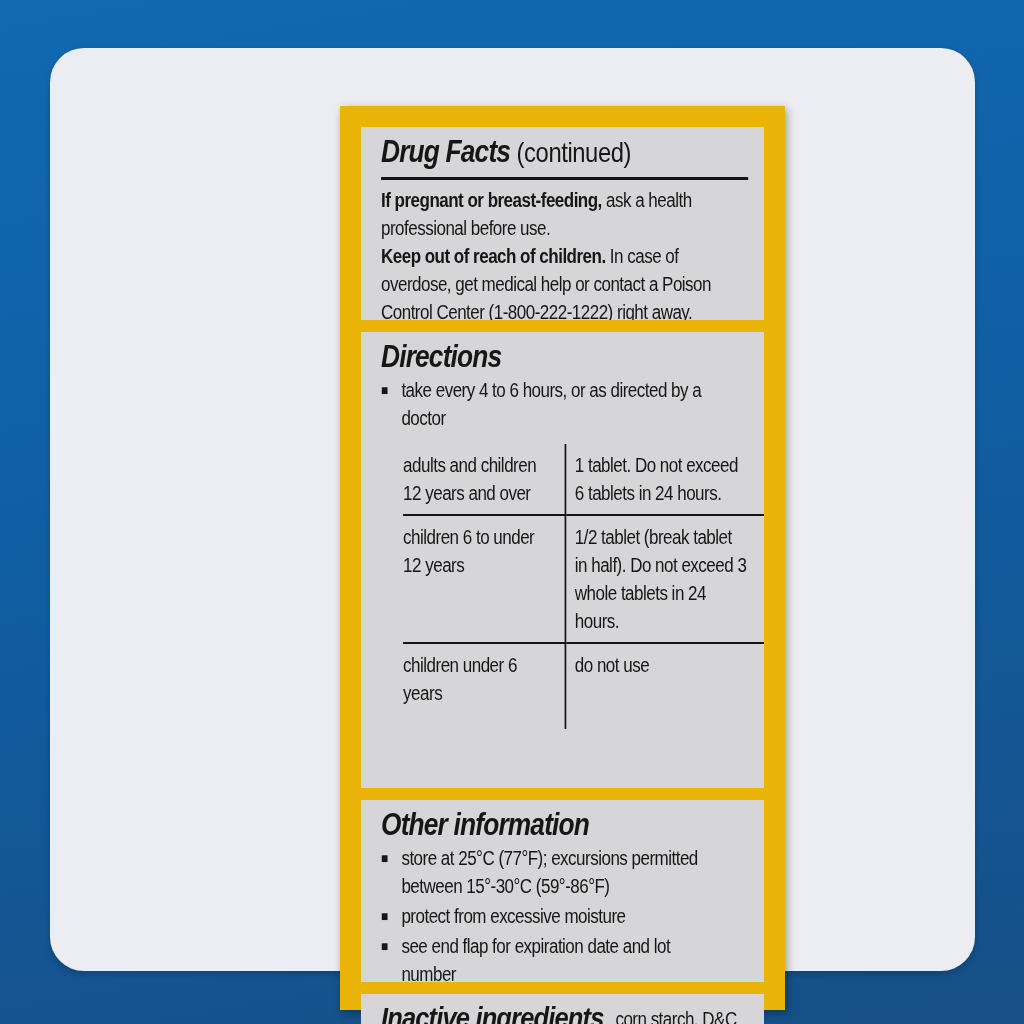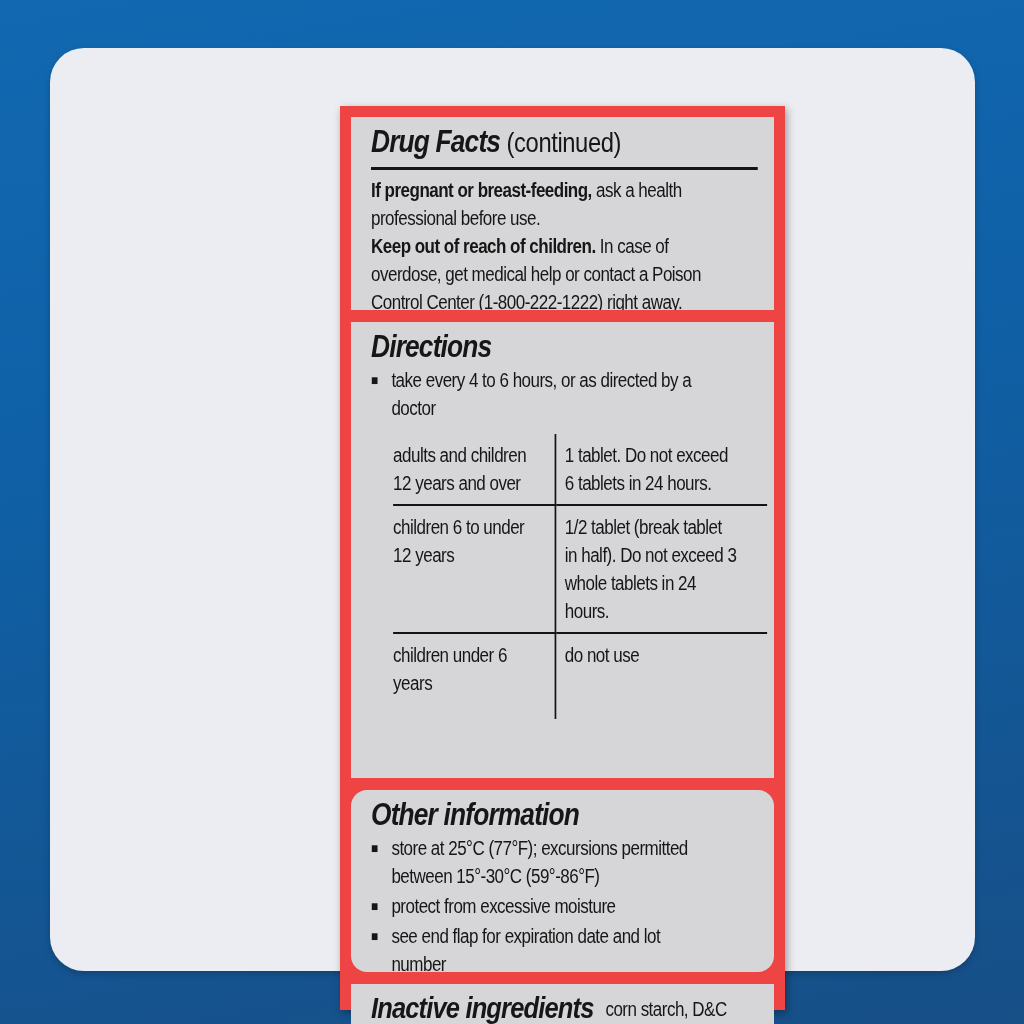--- a/index.html
+++ b/index.html
@@ -8,30 +8,30 @@
     font-family:"Liberation Sans","DejaVu Sans",sans-serif;
     background:linear-gradient(170deg,#1269b1 0%,#0f60a6 40%,#174f87 100%);
   }
   .card{
     position:absolute;left:50px;top:48px;width:925px;height:923px;
     background:#ecedf2;border-radius:34px;
     box-shadow:0 3px 6px rgba(10,40,70,.35);
   }
   .label{
     position:absolute;left:290px;top:58px;width:445px;height:904px;
-    background:#ef4444;padding:11px;box-sizing:border-box;
+    background:#eab308;padding:21px;box-sizing:border-box;
     display:flex;flex-direction:column;gap:12px;
     box-shadow:2px 3px 8px rgba(0,0,0,.35);
   }
   .panel{
     background:#d6d6d8;flex:0 0 auto;box-sizing:border-box;
     padding:8px 12px 6px 20px;overflow:hidden;position:relative;
     color:#161616;
   }
-  .p1{height:193px;} .p2{height:456px;} .p3{height:182px;border-radius:16px;} .p4{height:118px;}
+  .p1{height:193px;} .p2{height:456px;} .p3{height:182px;} .p4{height:118px;}
   
   .cnd{transform:scaleX(.85);transform-origin:0 0;width:117.6%;}
   .hd{
     font-size:31px;font-weight:bold;font-style:italic;
     letter-spacing:-1px;line-height:34px;
   }
   .hd-suffix{font-size:28px;font-weight:normal;font-style:normal;letter-spacing:-.5px;}
   .rule{height:3px;background:#141414;margin:7px 0 6px 0;width:99%;}
   .body-txt{font-size:20px;line-height:28px;letter-spacing:-.6px;}
   .ml{white-space:pre-line;}

